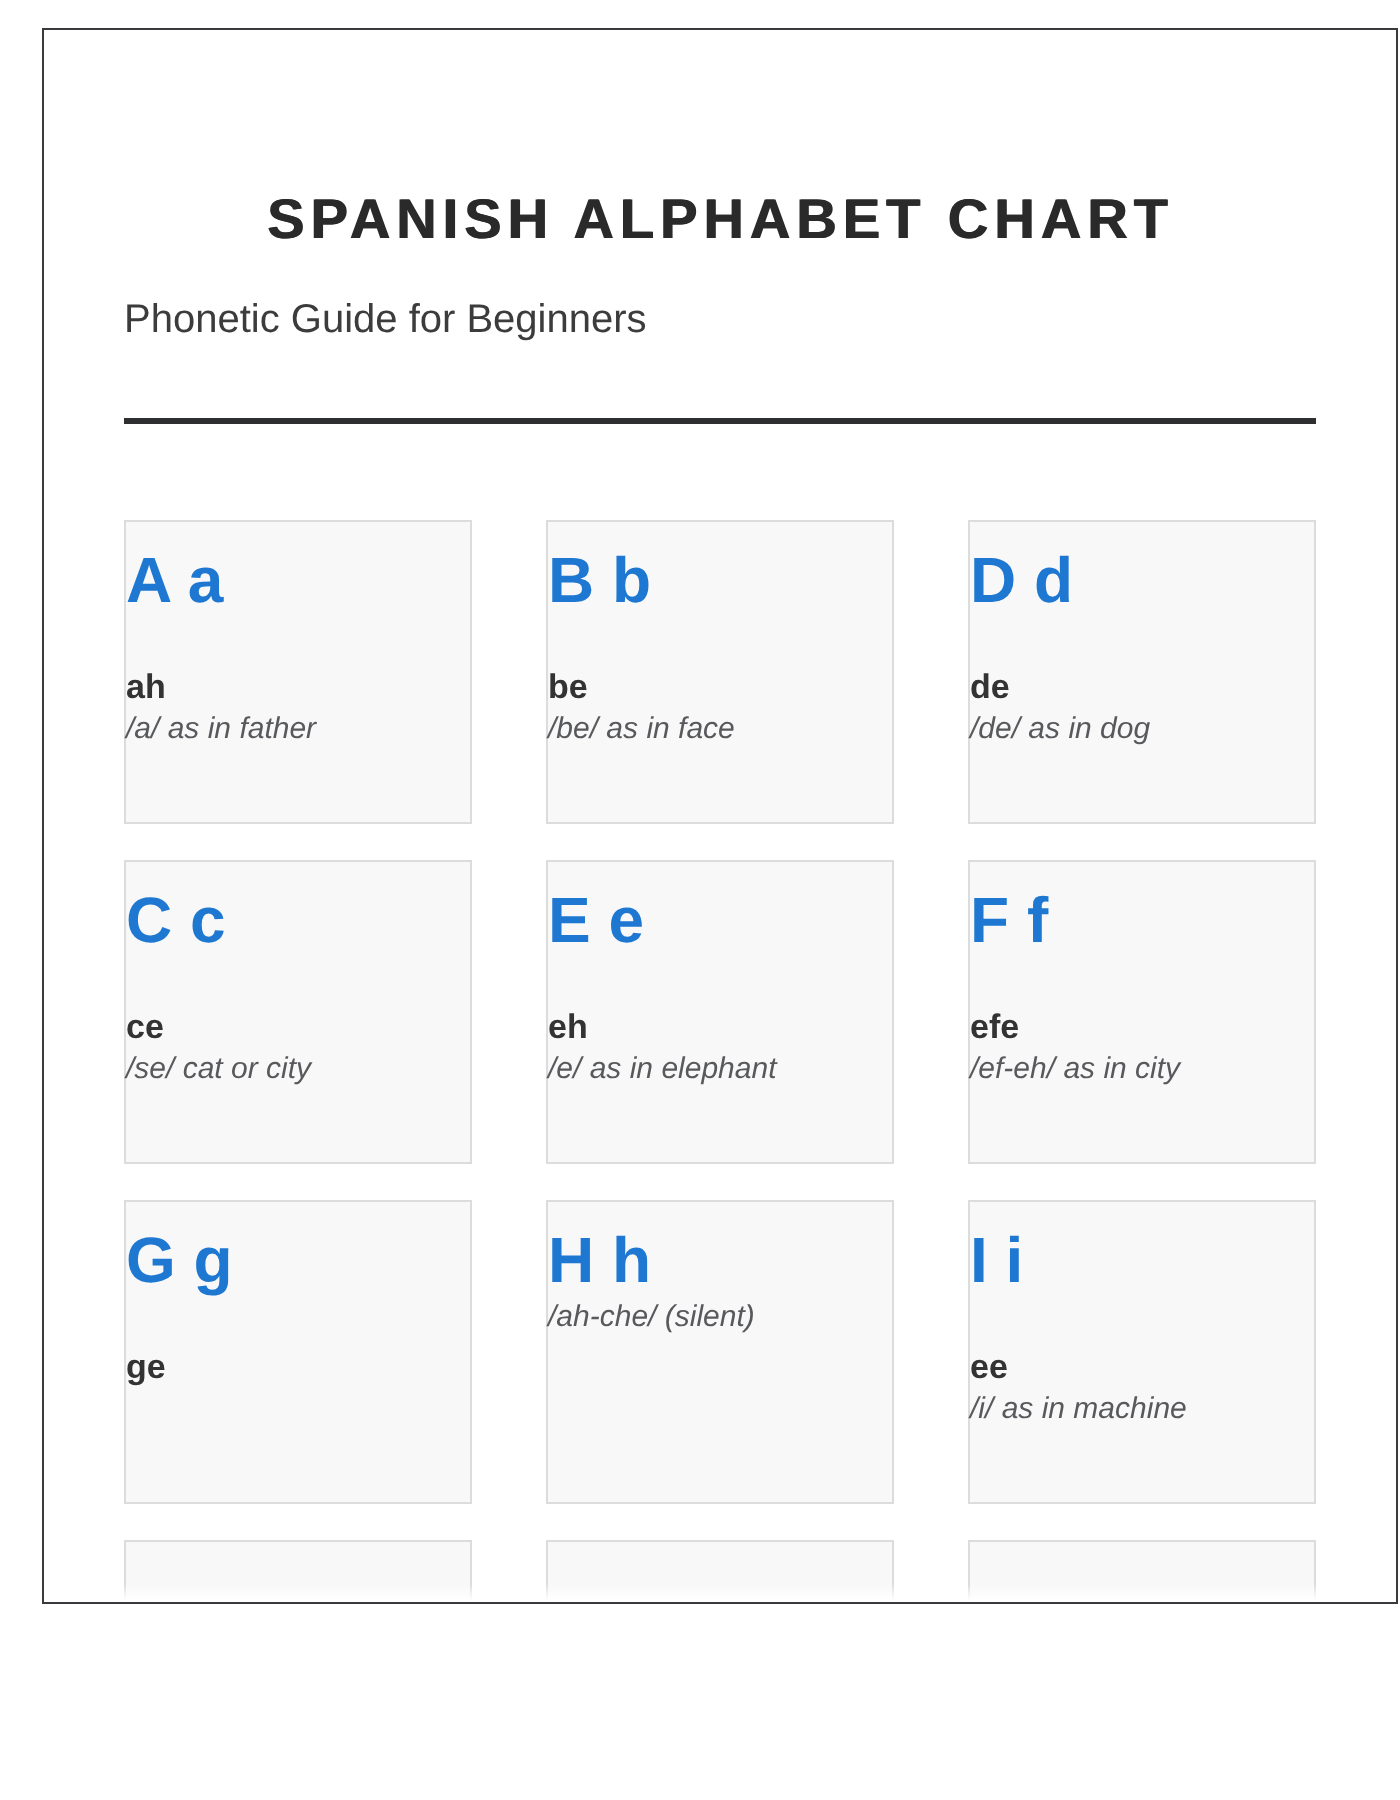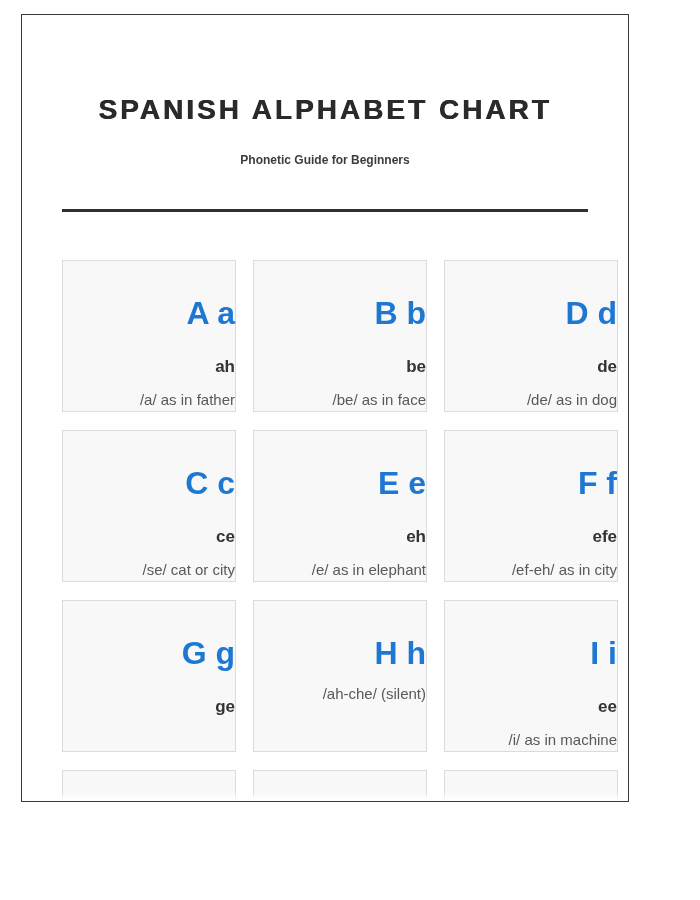--- a/index.html
+++ b/index.html
@@ -8,21 +8,21 @@
     background: #ffffff;
     width: 700px;
     height: 900px;
     font-family: "Liberation Sans", sans-serif;
     overflow: hidden;
   }
   .page {
     position: absolute;
     left: 21px;
     top: 14px;
-    width: 608px;
+    width: 678px;
     height: 788px;
     box-sizing: border-box;
     border: 1px solid var(--page-border, #3a3a3e);
     background: #ffffff;
     padding: 78px 40px 0 40px;
     overflow: hidden;
   }
   
   .page::after {
     content: "";
@@ -38,64 +38,64 @@
     font-size: 28px;
     line-height: 34px;
     font-weight: 900;
     letter-spacing: 3px;
     color: var(--title-text, #2a2a2a);
     text-shadow: 0.6px 0 0 currentColor; 
     white-space: nowrap;
   }
   .subtitle {
     margin: 22px 0 0 0;
-    text-align: center;
-    font-size: 12px;
+    text-align: left;
+    font-size: 20px;
     line-height: 22px;
     color: var(--subtitle-text, #3c3c3c);
-    font-weight: bold;
   }
   .divider {
     margin: 38px 0 0 0;
     height: 3px;
     background: var(--divider, #2d2f31);
   }
   .grid {
     margin-top: 48px;
     display: grid;
     grid-template-columns: repeat(3, 174px);
     grid-auto-rows: 152px;
     column-gap: 17px;
     row-gap: 18px;
     justify-content: space-between;
   }
   .card {
     box-sizing: border-box;
     background: var(--card-bg, #f8f8f8);
     border: 1px solid var(--card-border, #dcdcdc);
-    text-align: right;
-    padding-top: 36px;
+    text-align: left;
+    padding-top: 13px;
   }
   .letters {
     font-size: 32px;
     line-height: 32px;
     font-weight: 700;
     color: var(--letter-blue, #1e78d2);
   }
   .lname {
     margin-top: 30px;
     font-size: 17px;
     line-height: 16px;
     font-weight: 700;
     color: var(--name-text, #333333);
   }
   .hint {
-    margin-top: 15px;
+    margin-top: 3px;
     font-size: 15px;
     line-height: 19px;
+    font-style: italic;
     color: var(--hint-text, #58595c);
   }
 </style>
 </head>
 <body>
 
 <div class="page">
   <h1 class="title">SPANISH ALPHABET CHART</h1>
   <p class="subtitle">Phonetic Guide for Beginners</p>
   <div class="divider"></div>

